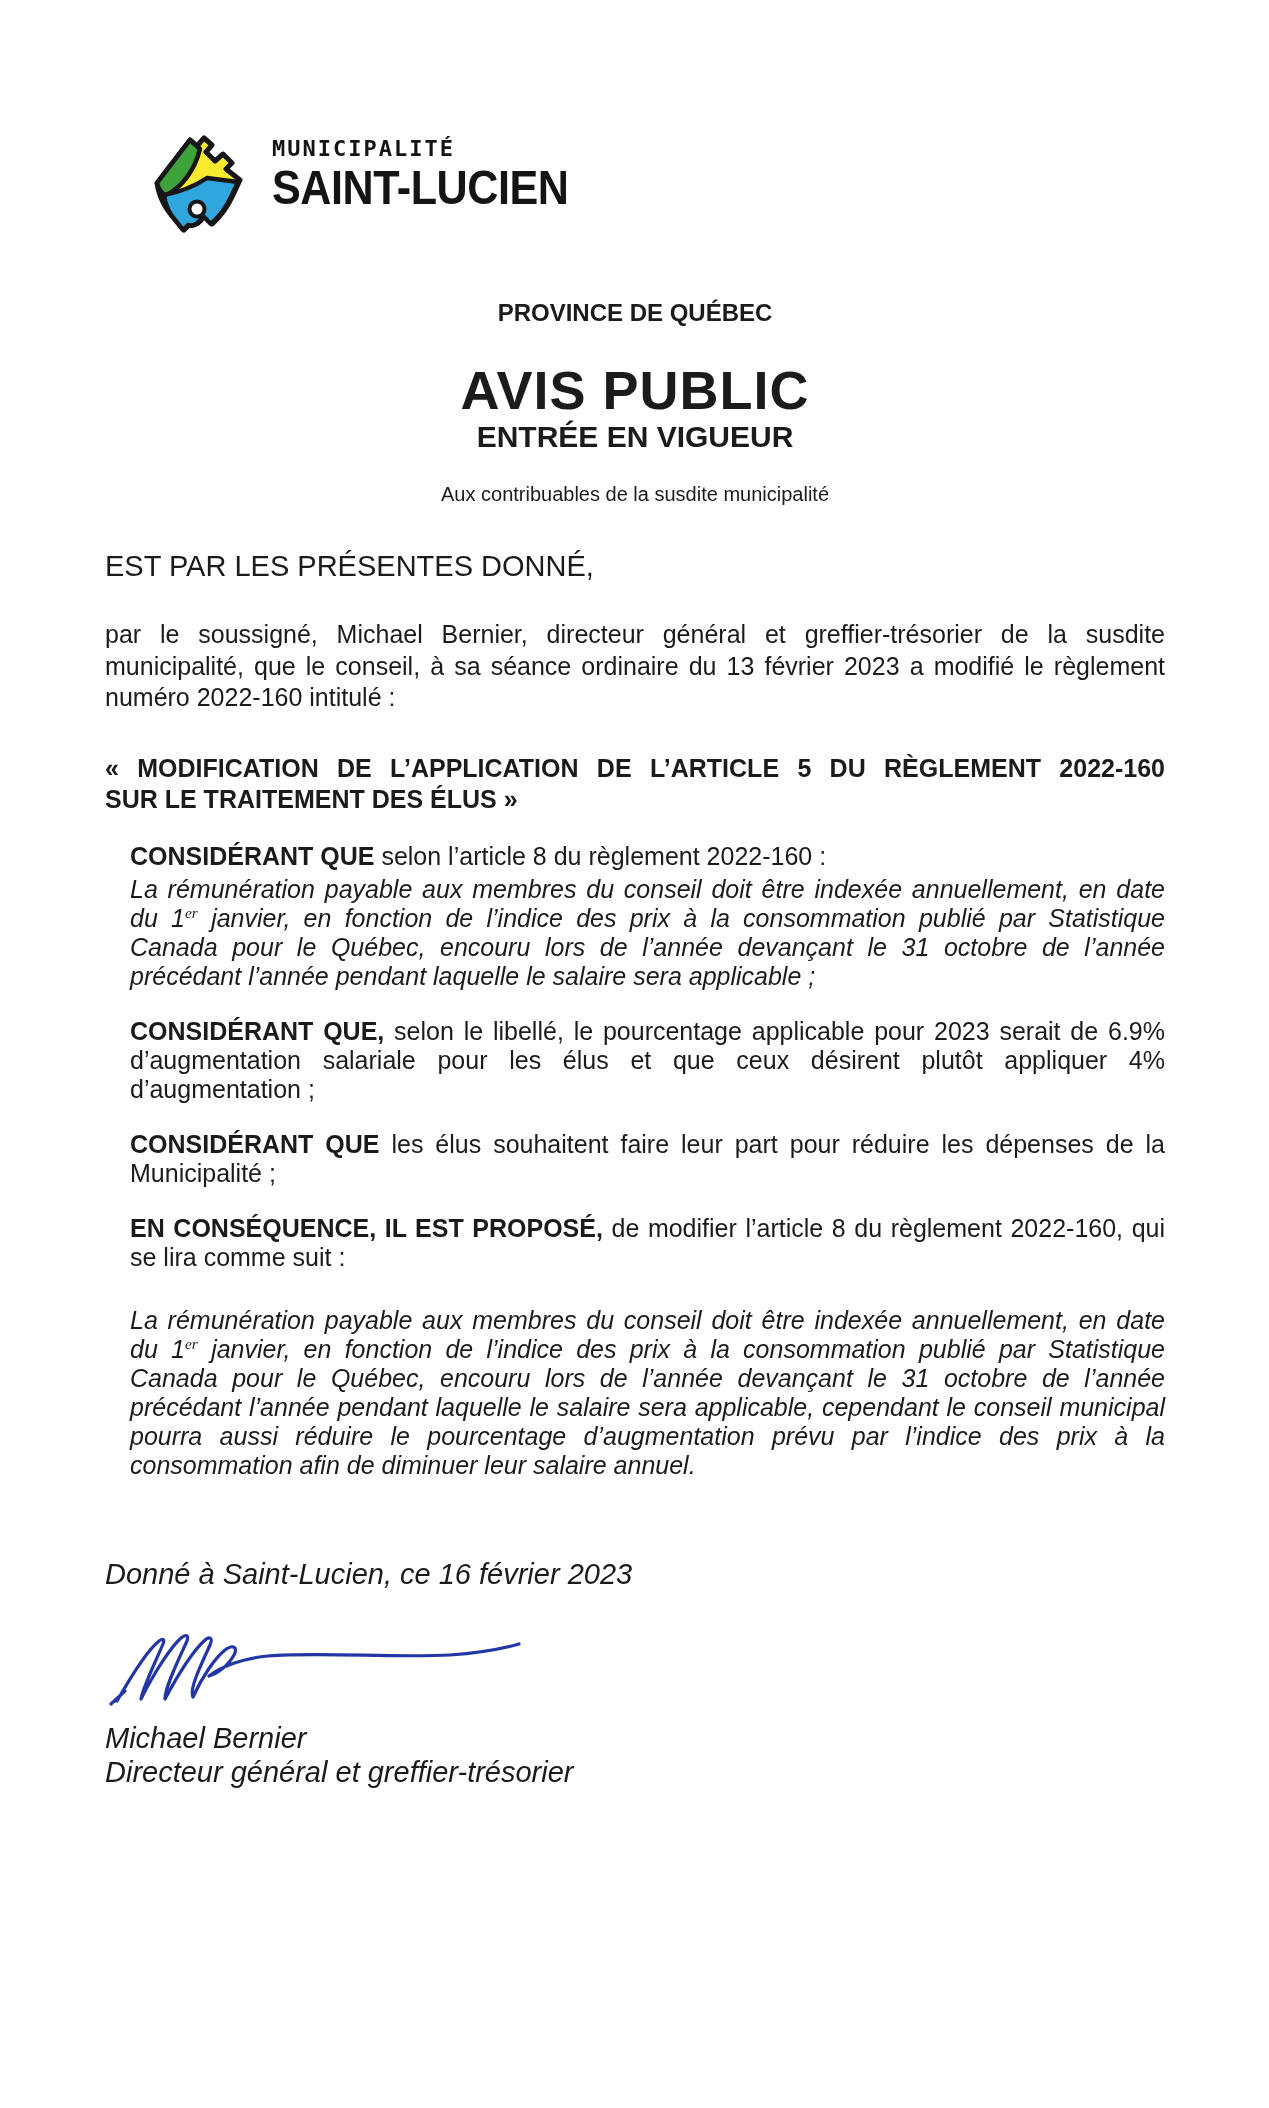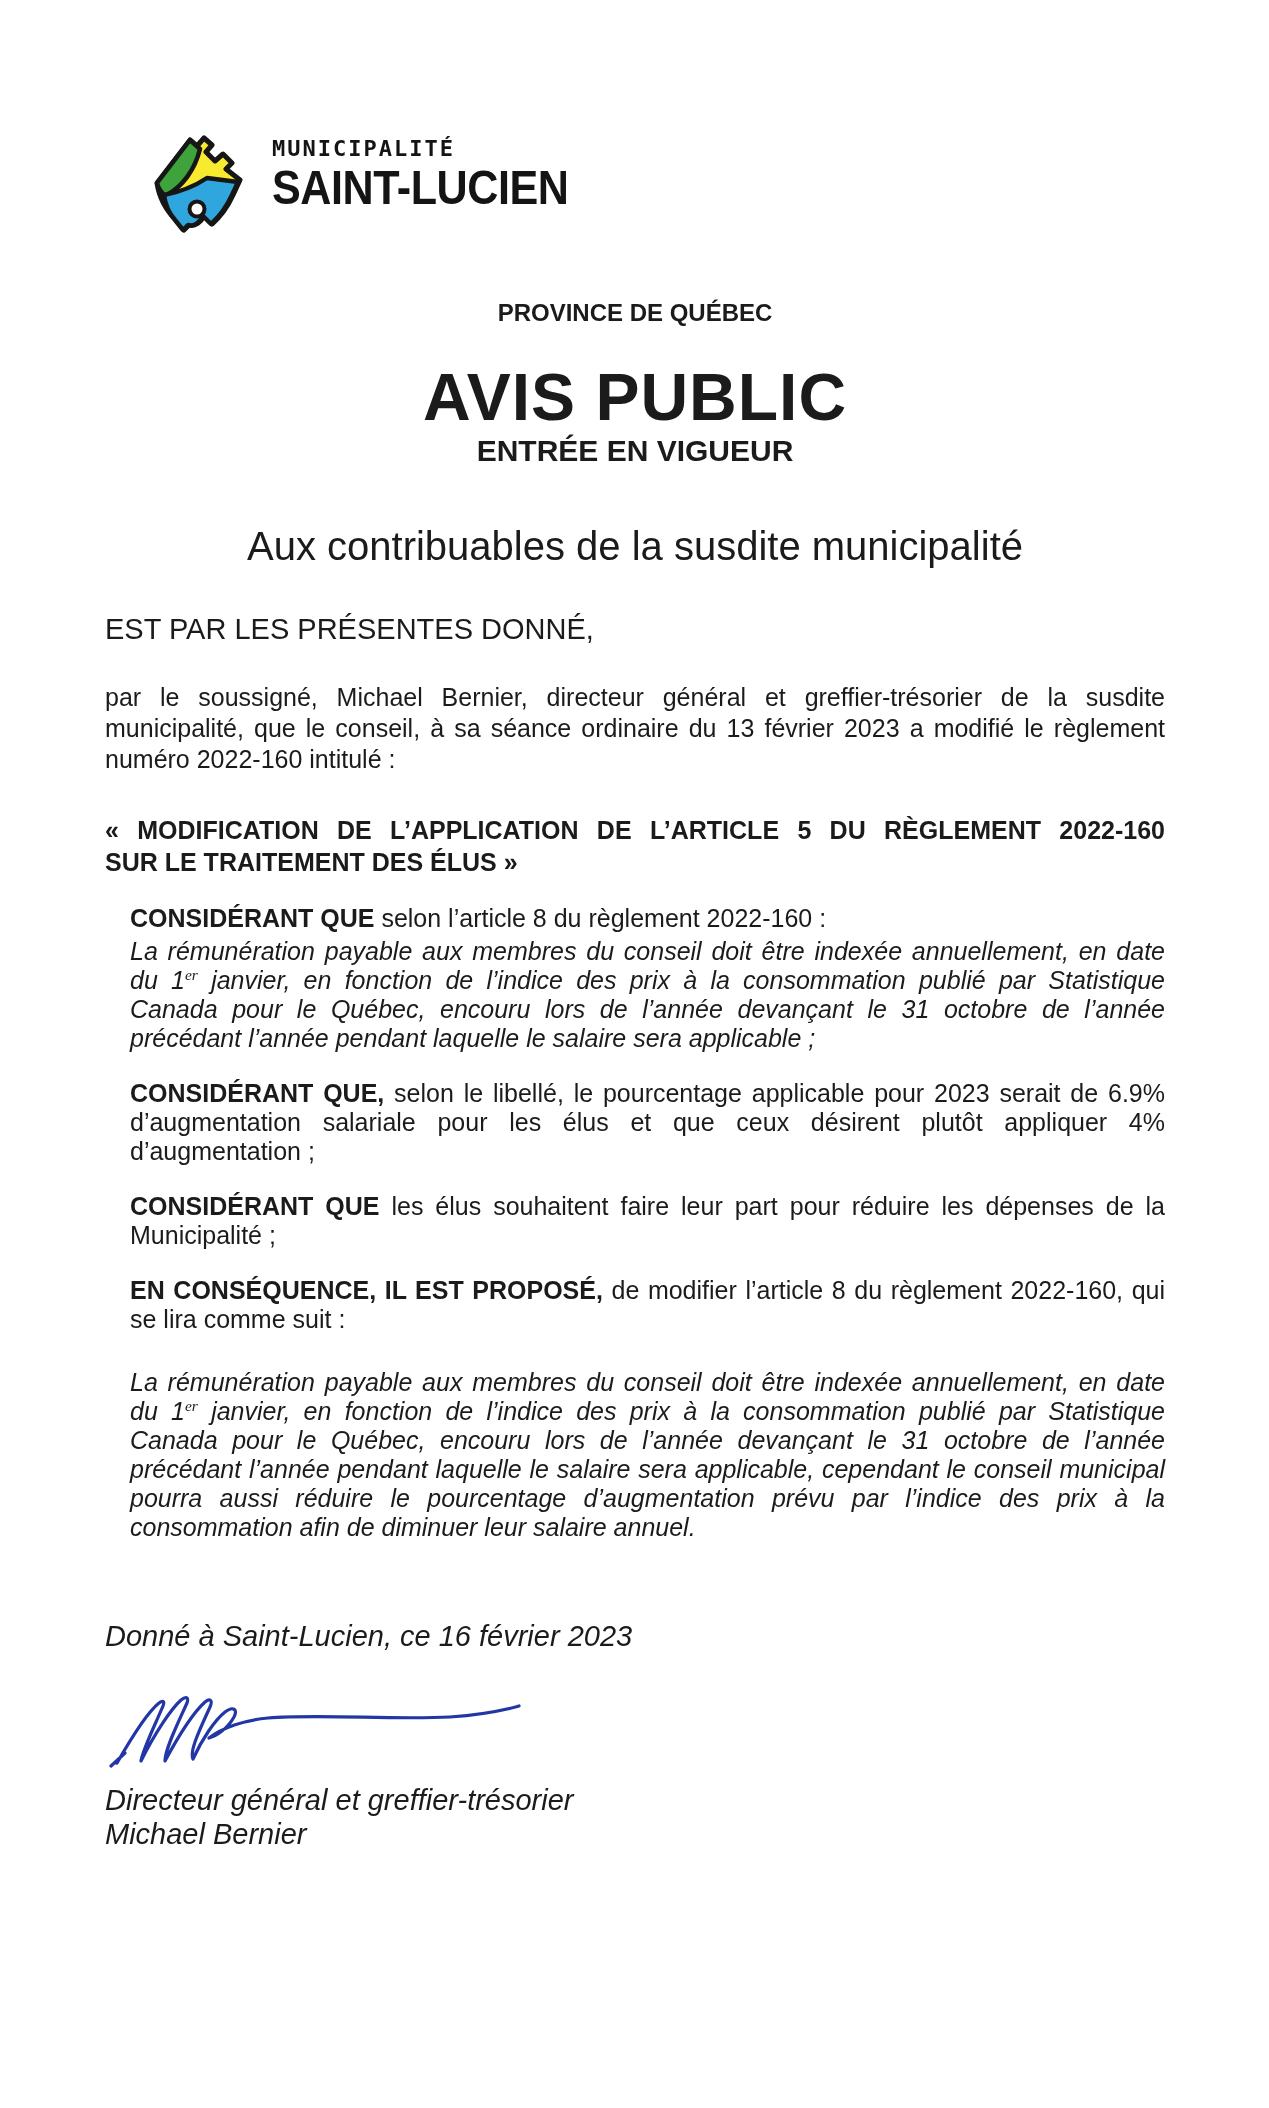--- a/index.html
+++ b/index.html
@@ -25,23 +25,23 @@
     display: inline-block;
     font-weight: bold; font-size: 49px; letter-spacing: -0.5px;
     transform: scaleX(0.88); transform-origin: left top;
     color: #141414; line-height: 1.05; margin-top: 1px; white-space: nowrap;
   }
 
   
   .center { text-align: center; }
   .province    { margin-top: 58px; font-weight: bold; font-size: 24px; }
   .publication { margin-top: 27px; font-weight: bold; font-size: 27px; letter-spacing: 0.3px; }
-  .title       { margin-top: 34px; font-weight: bold; font-size: 66px; letter-spacing: 1px; line-height: 1.1; }
+  .title       { margin-top: 34px; font-weight: bold; font-size: 54px; letter-spacing: 1px; line-height: 1.1; }
   .subtitle    { margin-top: 0px;  font-weight: bold; font-size: 30px; }
-  .addressee   { margin-top: 56px; font-size: 40px; }
+  .addressee   { margin-top: 29px; font-size: 20px; }
 
   
   .given   { margin-top: 44px; font-size: 29px; }
   .para    { margin-top: 36px; font-size: 25px; line-height: 1.25; text-align: justify; }
   .reg-title { margin-top: 40px; font-weight: bold; font-size: 25px; line-height: 1.25; }
   .reg-title .l1 { text-align: justify; text-align-last: justify; }
   .indent { margin-left: 25px; }
   .considerant { margin-top: 26px; font-size: 25px; line-height: 1.16; text-align: justify; }
   .lead { font-weight: bold; }
   .quote { margin-top: 4px; font-size: 25px; font-style: italic; line-height: 1.16; text-align: justify; }
@@ -125,17 +125,17 @@
       <path d="M6,93 L20,80
                M12,90 C28,62 44,38 54,30 C58,27 60,28 58,33 C50,52 38,76 36,88
                C50,60 66,36 76,27 C81,23 84,24 82,30 C73,50 60,76 60,88
                C74,62 90,38 100,29 C105,25 108,27 105,34 C96,54 84,78 88,86
                C97,66 110,47 120,39 C128,33 133,36 129,44 C123,55 112,63 104,65
                C117,55 139,47 163,45 C215,41 290,47 345,44 C372,42 396,38 414,33" fill="none" stroke="#2236a5" stroke-width="3.2" stroke-linecap="round" stroke-linejoin="round"></path>
     </svg>
   </div>
 
   <div class="signer">
+    <div>Michael Bernier</div>
     <div>Directeur général et greffier-trésorier</div>
-    <div>Michael Bernier</div>
   </div>
 
 </div>
 
 </body></html>

